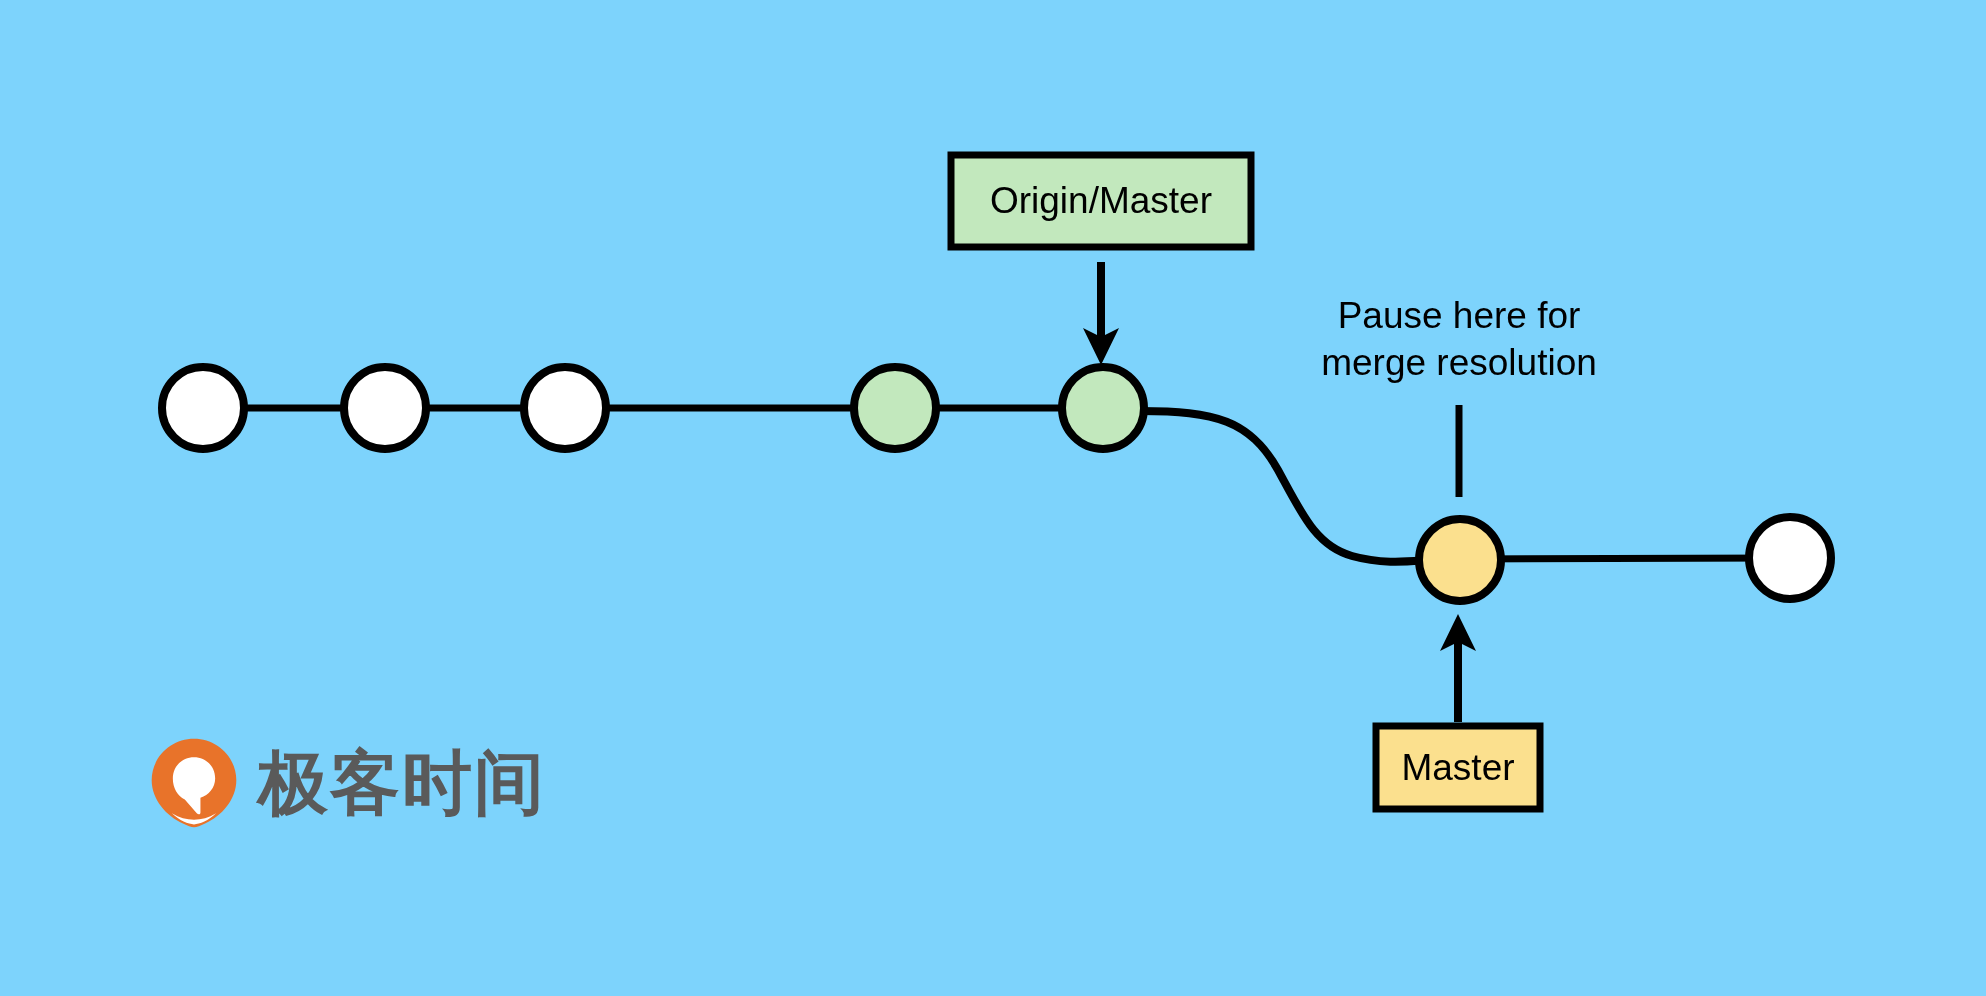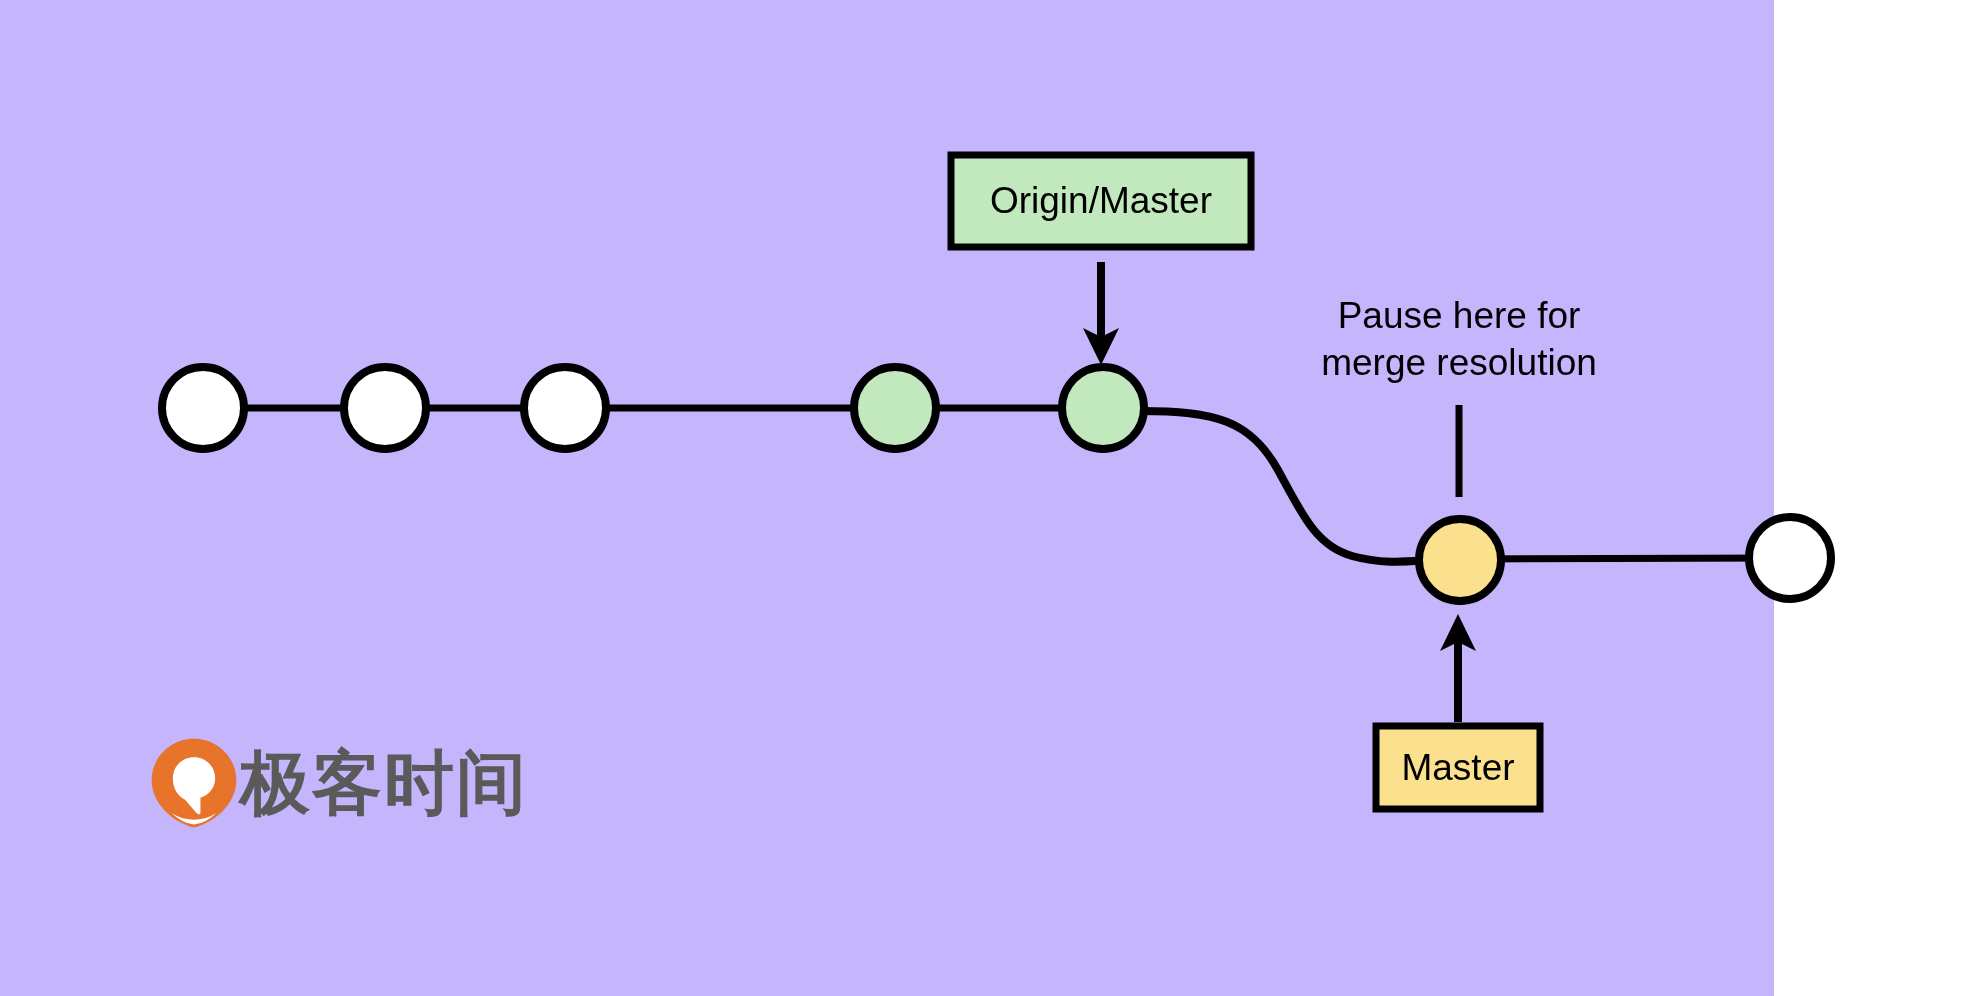--- a/index.html
+++ b/index.html
@@ -10,23 +10,23 @@
   }
   body {
     width: 1986px;
     height: 996px;
     overflow: hidden;
     font-family: "Liberation Sans", sans-serif;
     color: #000000;
   }
   #canvas {
     position: relative;
-    width: 1774px;
+    width: 1986px;
     height: 996px;
-    background: #c4b5fd;
+    background: #7dd3fc;
   }
   #diagram-svg {
     position: absolute;
     left: 0;
     top: 0;
     width: 1986px;
     height: 996px;
   }
   .edge-line {
     fill: none;
@@ -75,20 +75,21 @@
     fill: #000000;
     text-anchor: middle;
   }
   
   #logo {
     position: absolute;
     left: 148px;
     top: 737px;
     display: flex;
     align-items: center;
+    gap: 18px;
   }
   #logo-mark {
     width: 92px;
     height: 92px;
     flex: 0 0 auto;
   }
   #logo-text {
     font-family: "Liberation Sans", sans-serif;
     font-size: 70px;
     font-weight: 700;

